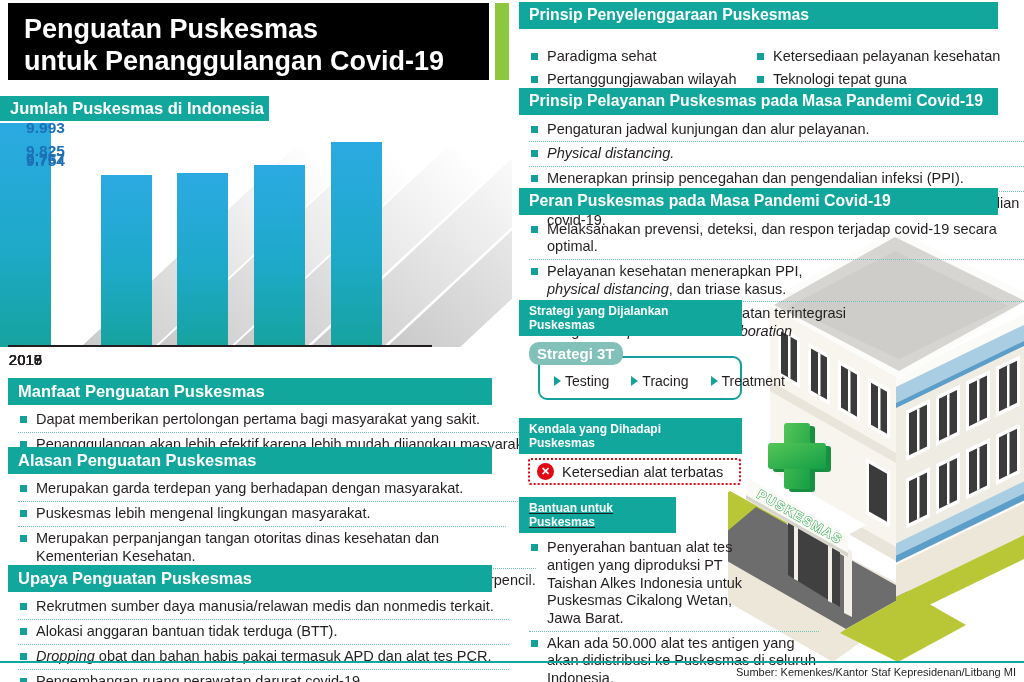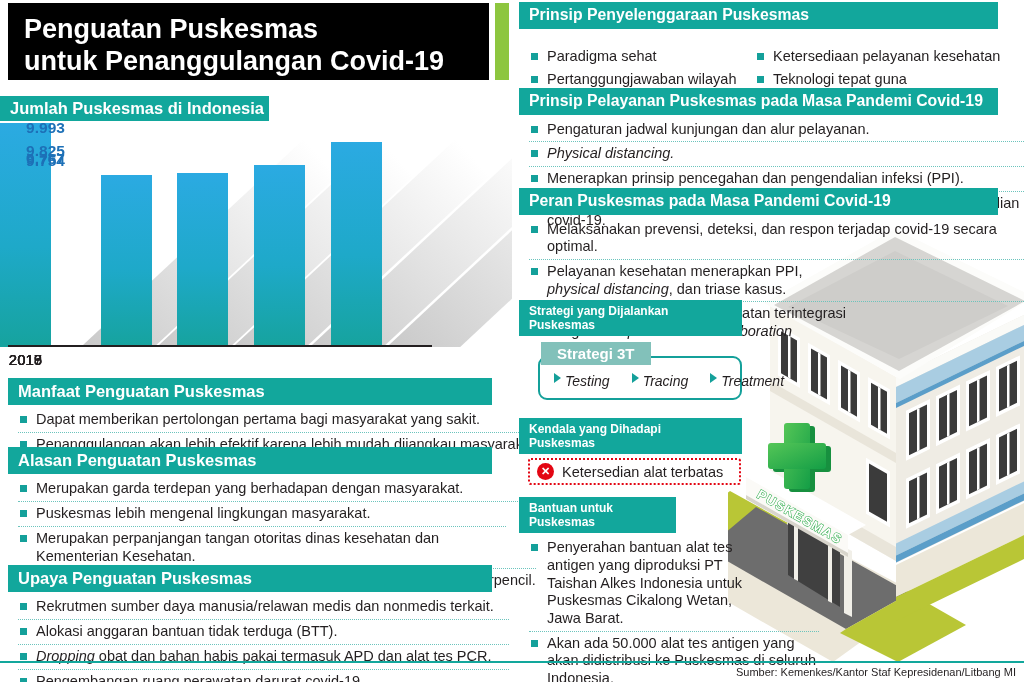--- a/index.html
+++ b/index.html
@@ -48,25 +48,25 @@
   .bval{position:absolute;width:71px;text-align:center;font-weight:bold;font-size:15.5px;color:#1d70b7;padding-left:10px;}
   .bval:nth-of-type(1){left:15px;} .bval:nth-of-type(2){left:91px;}
   .bval:nth-of-type(3){left:167px;} .bval:nth-of-type(4){left:244px;}
   .bval:nth-of-type(5){left:321px;}
   .byear{position:absolute;top:255px;width:51px;text-align:center;font-size:15px;}
   .byear:nth-of-type(1){left:25px;} .byear:nth-of-type(2){left:101px;}
   .byear:nth-of-type(3){left:177px;} .byear:nth-of-type(4){left:254px;}
   .byear:nth-of-type(5){left:331px;}
   .axis{position:absolute;left:8px;top:249px;width:424px;height:2px;background:#231f20;}
   
-  .badge3t{position:absolute;left:22px;top:42px;background:#82c1ba;color:#fff;font-weight:bold;
-           font-size:15px;padding:3px 16px;border-radius:0;z-index:3;}
+  .badge3t{position:absolute;left:10px;top:42px;background:#82c1ba;color:#fff;font-weight:bold;
+           font-size:15px;padding:3px 8px;border-radius:10px;z-index:3;}
   .box3t{position:absolute;left:19px;top:56px;width:204px;height:44px;border:2px solid #14a09a;
          border-radius:9px;display:flex;align-items:flex-end;gap:22px;padding:0 0 9px 14px;box-sizing:border-box;}
-  .opt3t{display:flex;align-items:flex-start;font-size:14px;font-style:italic;}
+  .opt3t{display:flex;align-items:center;font-size:14px;}
   .tri{width:0;height:0;border-left:7px solid #14a09a;border-top:5px solid transparent;
        border-bottom:5px solid transparent;margin-right:4px;}
   
   .alert-box{position:absolute;left:9px;top:40px;display:inline-flex;align-items:center;gap:8px;
              border:2px dotted #e30613;border-radius:3px;padding:3px 16px 3px 7px;font-size:14.5px;}
   .alert-ico{width:17px;height:17px;border-radius:50%;background:#e30613;color:#fff;font-size:11px;
              font-weight:bold;display:flex;align-items:center;justify-content:center;flex:0 0 17px;}
   
   .w300 .t{display:inline-block;max-width:300px;}
   .w330 .t{display:inline-block;max-width:330px;}
@@ -332,21 +332,21 @@
       </div>
       <div class="hacc"></div>
     </div>
     <div class="alert-box">
       <span class="alert-ico">✕</span>
       <span>Ketersedian alat terbatas</span>
     </div>
   </div>
 
   <div class="sec right-sec small-head" style="left:519px;top:497px;width:300px;">
-    <div class="hrow" style="width:174px;">
+    <div class="hrow" style="width:174px;text-decoration:underline;">
       <div class="hbar" style="flex:1">
         <div>Bantuan untuk</div>
         <div>Puskesmas</div>
       </div>
       <div class="hacc"></div>
     </div>
     <ul class="blist sep">
       <li class="w205"><span class="t"><span>Penyerahan bantuan alat tes antigen yang diproduksi PT Taishan Alkes Indonesia untuk Puskesmas Cikalong Wetan, Jawa Barat.</span><i></i><span></span></span></li>
       <li class="w280"><span class="t"><span>Akan ada 50.000 alat tes antigen yang akan didistribusi ke Puskesmas di seluruh Indonesia.</span><i></i><span></span></span></li>
     </ul>

